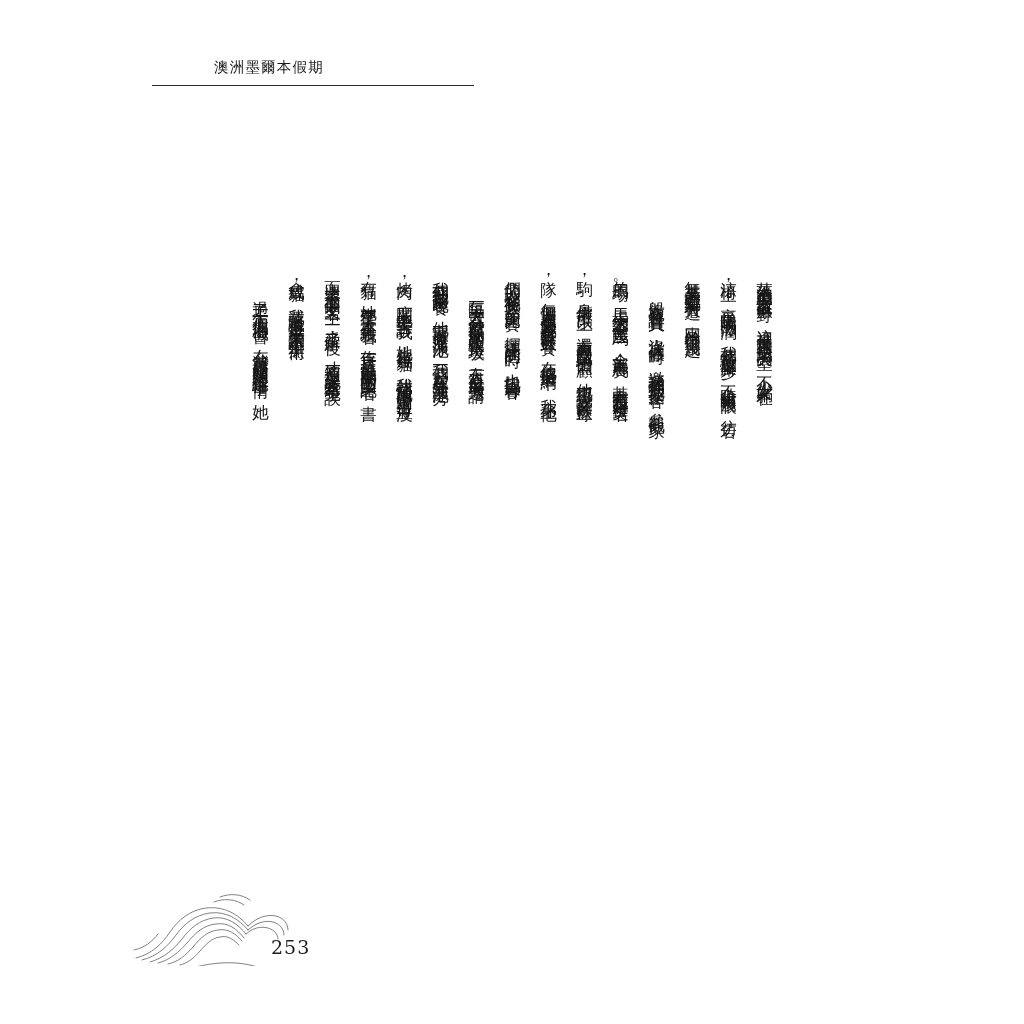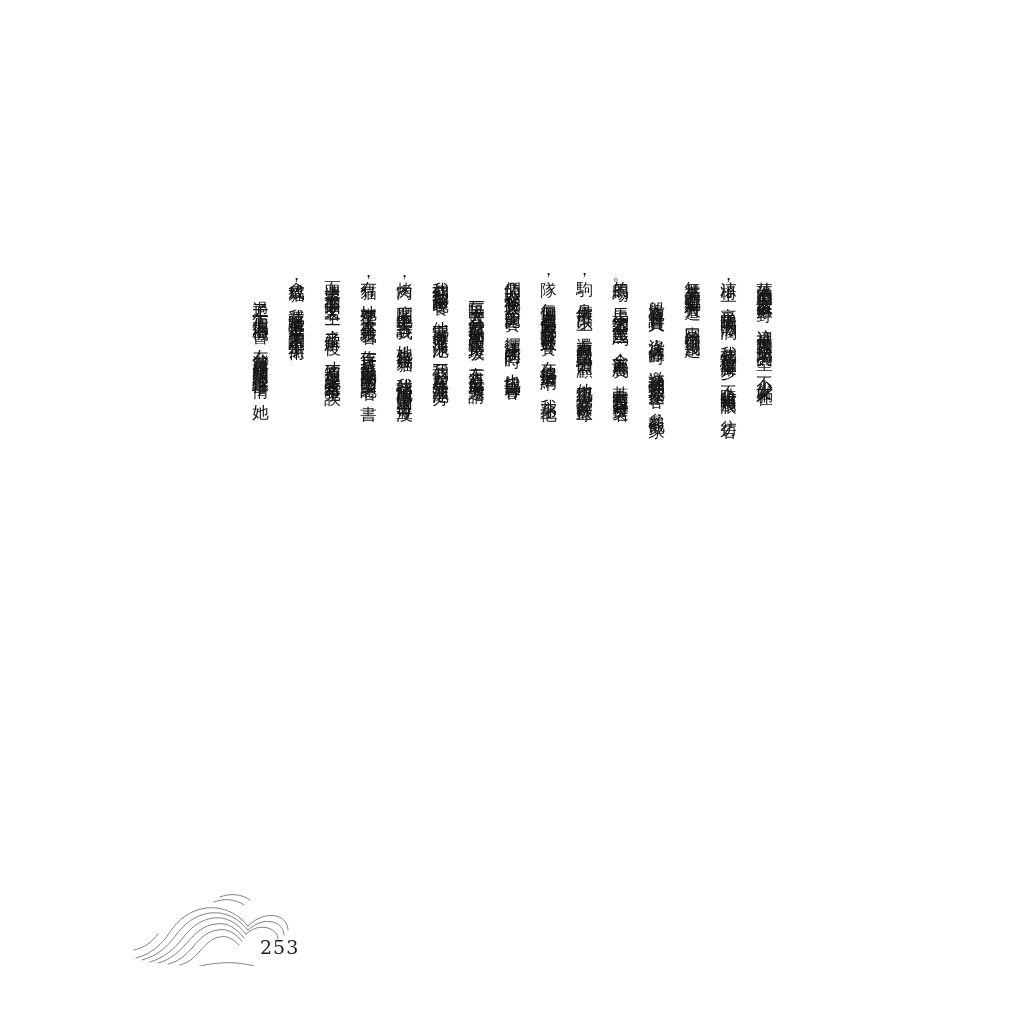--- a/index.html
+++ b/index.html
@@ -77,33 +77,37 @@
     left: 132px;
     bottom: 58px;
     width: 160px;
     height: 86px;
     opacity: 0.85;
   }
 
   
   .folio {
     position: absolute;
-    left: 260px;
+    left: 271px;
     bottom: 66px;
     font-size: 19px;
     letter-spacing: 1px;
     color: #1d1d1d;
     font-family: "DejaVu Serif", "Liberation Serif", serif;
   }
 </style>
 </head>
 <body>
 
 <div class="page">
 
+  <div class="running-head">
+    <div class="rh-text">澳洲墨爾本假期</div>
+    <div class="rh-rule"></div>
+  </div>
 
   <div class="body-block">
     <div class="vcol">落落的幾戶人家散落原野，這裡是人間日光浴的天堂。不少少女躺在</div>
     <div class="vcol">涼椅上，享受暖陽的滋潤，我們特意放慢腳步，不時偷瞄幾眼，彷若</div>
     <div class="vcol short-3">無其事的在這鄉村大道，來回徘徊了幾趟。</div>
     <div class="vcol indent short-1">船邊有位計貨員，沒貨休假時，邀請我們到他家作客，參觀他家</div>
     <div class="vcol">的馬場。馬場大約養了十幾匹馬，全部為賽馬，其中有幾匹是得獎名</div>
     <div class="vcol">駒，身價千萬以上，還有專門職業騎士照顧。他也組織一支業餘籃球</div>
     <div class="vcol">隊，每個週末在墨爾本都有業餘籃球賽，在他盛情邀約下，我穿上他</div>
     <div class="vcol short-2">們的球衣（稍微大些）參加比賽，揮灑汗水的同時，也找回青春。</div>

